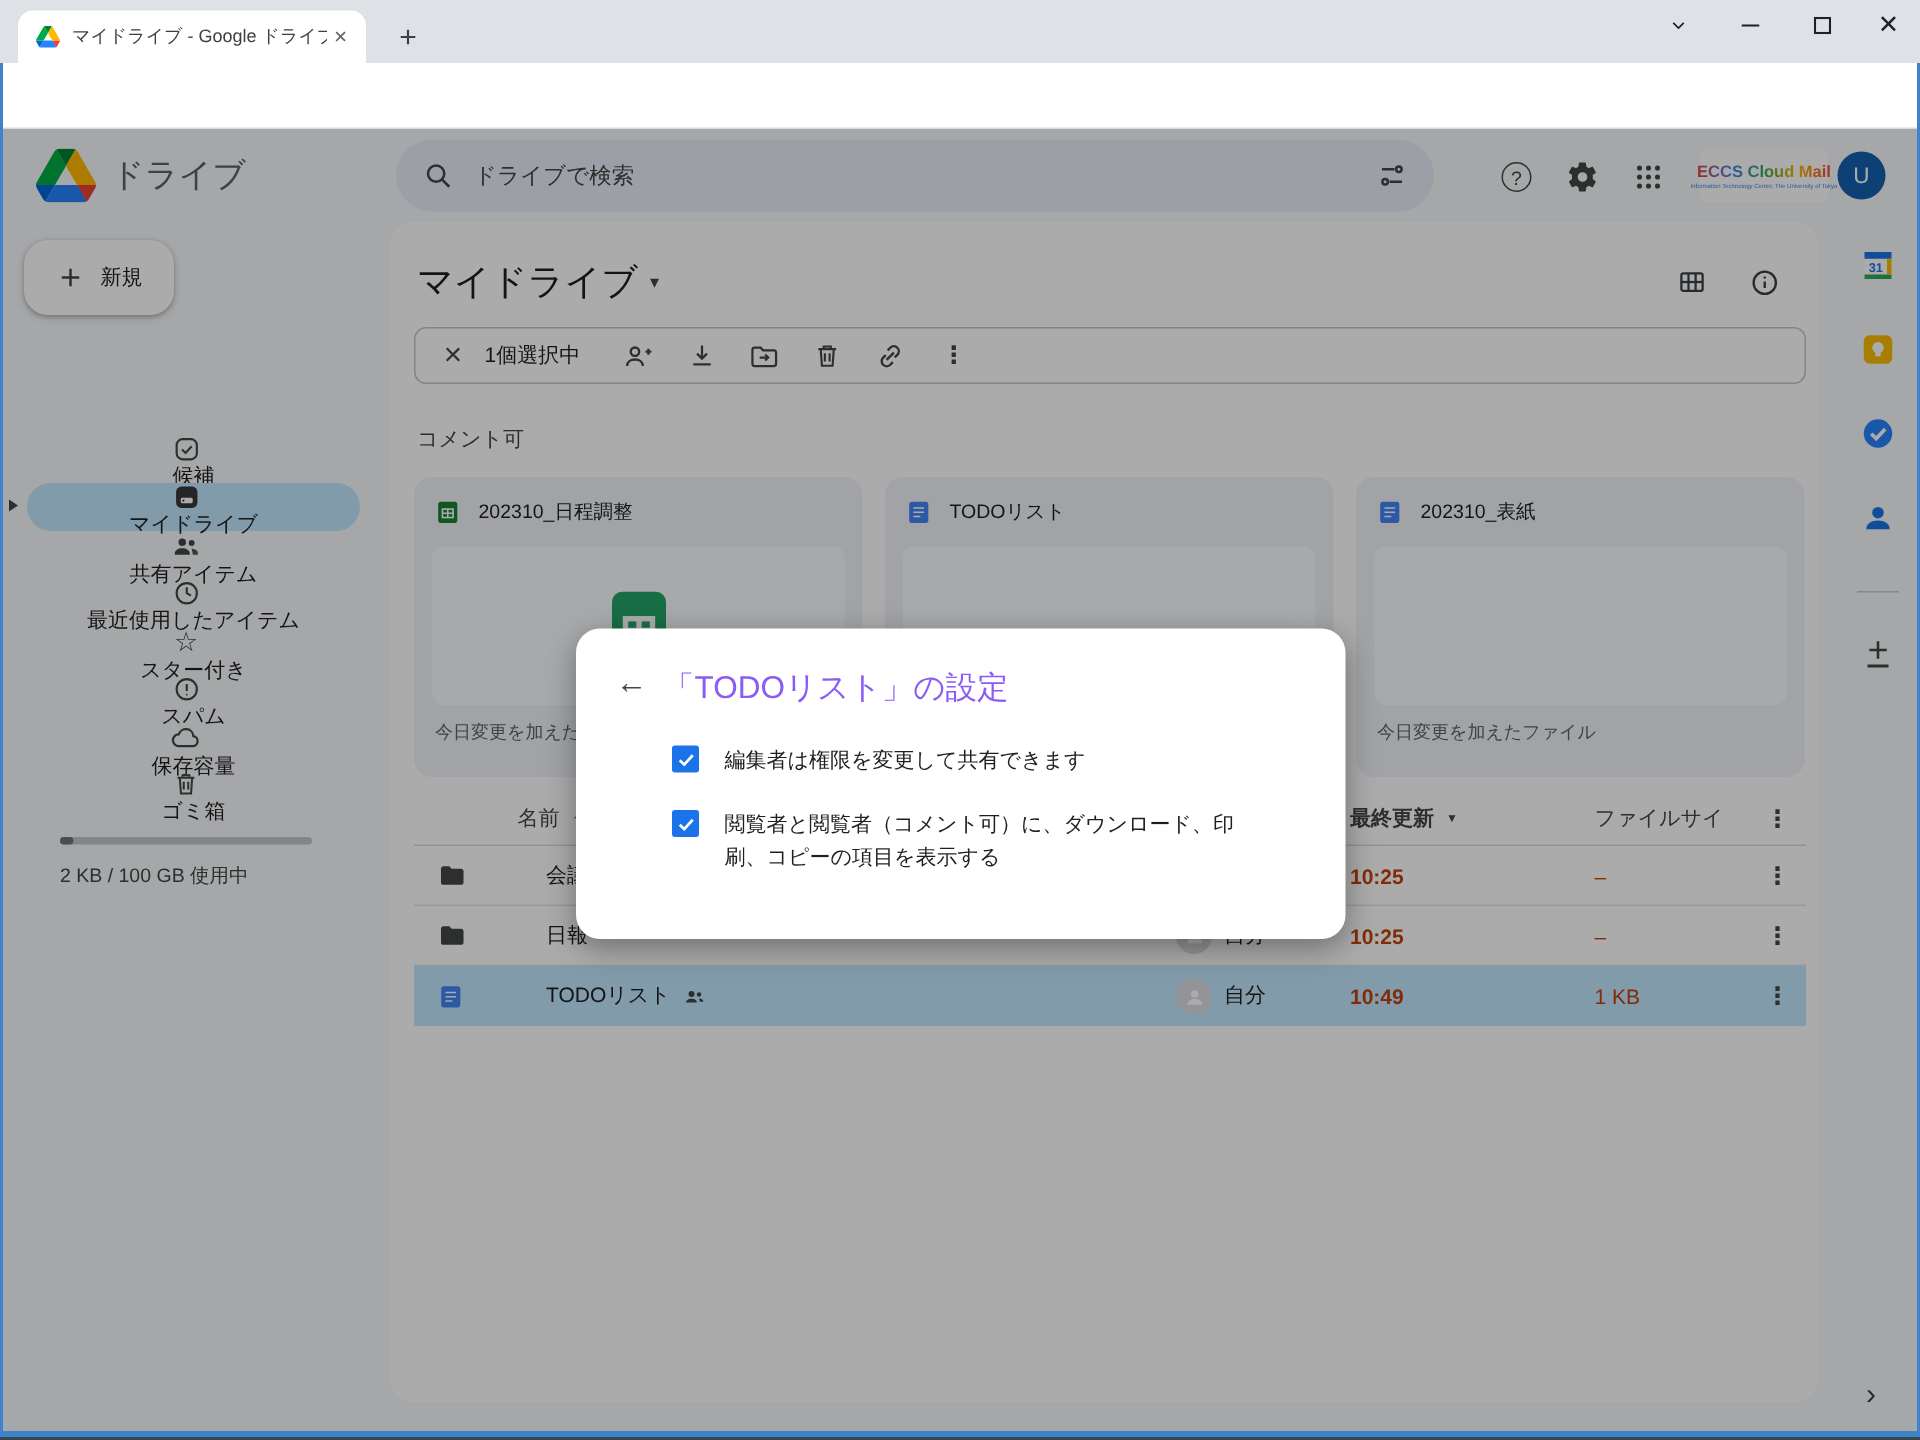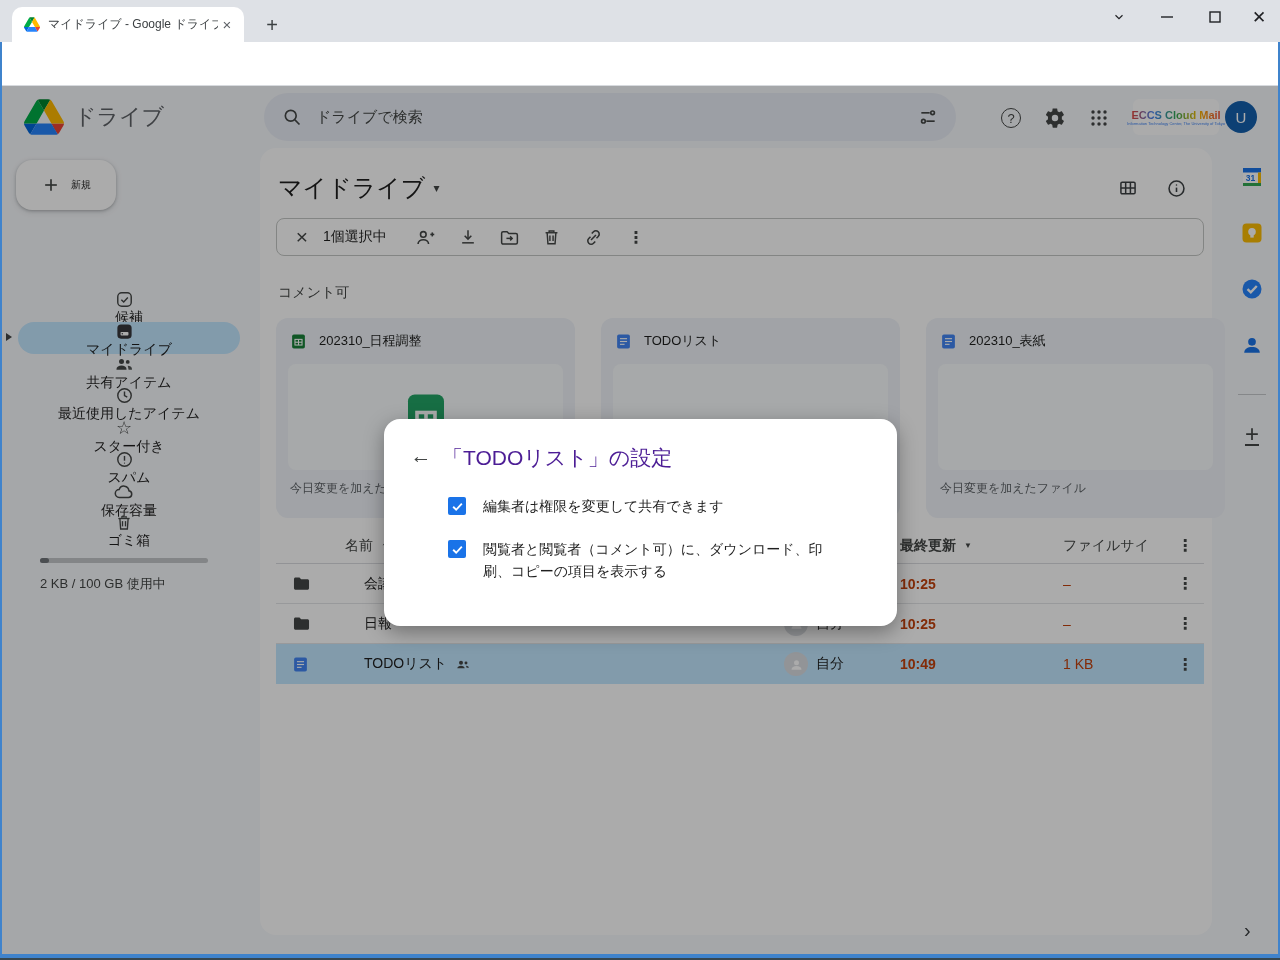--- a/index.html
+++ b/index.html
@@ -29,42 +29,42 @@
   .search-ph { font-size:15px; color:#444746; margin-left:14px; flex:1; }
   .hdr-ic { position:absolute; top:19px; width:26px; height:26px; display:flex; align-items:center; justify-content:center; color:#444746; }
   .help-glyph { width:20px; height:20px; border:1.8px solid #444746; border-radius:50%; font-size:13px; display:flex; align-items:center; justify-content:center; }
   .eccs { position:absolute; left:1133px; top:13px; width:86px; height:36px; background:#fff; border-radius:6px; display:flex; flex-direction:column; align-items:center; justify-content:center; }
   .eccs-t { font-size:11px; font-weight:bold; background:linear-gradient(90deg,#ea4335,#4285f4,#34a853,#fbbc04,#ea4335); -webkit-background-clip:text; background-clip:text; color:transparent; white-space:nowrap; }
   .eccs-s { font-size:4px; color:#4285f4; white-space:nowrap; }
   .d-avatar { position:absolute; left:1225px; top:15px; width:32px; height:32px; border-radius:50%; background:#1460ae; color:#fff; font-size:15px; display:flex; align-items:center; justify-content:center; }
 
   
   .sidebar { position:absolute; left:0; top:62px; width:260px; bottom:0; }
-  .new-btn { position:absolute; left:16px; top:12px; width:100px; height:50px; background:#fff; border-radius:16px; box-shadow:0 1px 3px rgba(60,64,67,.3),0 2px 6px rgba(60,64,67,.15); display:flex; align-items:center; justify-content:center; gap:10px; font-size:10px; font-weight:500; color:#1f1f1f; }
+  .new-btn { position:absolute; left:16px; top:12px; width:100px; height:50px; background:#fff; border-radius:16px; box-shadow:0 1px 3px rgba(60,64,67,.3),0 2px 6px rgba(60,64,67,.15); display:flex; align-items:center; justify-content:center; gap:10px; font-size:14px; font-weight:500; color:#1f1f1f; }
   .nav { position:absolute; left:0; top:142px; width:260px; }
   .nav-item { position:relative; height:32px; margin:0 20px 0 18px; border-radius:16px; display:flex; align-items:center; font-size:14px; color:#1f1f1f;flex-direction:column; }
   .nav-item.selected { background:#c2e7ff; }
   .nav-ic { width:20px; height:20px; margin:0 18px 0 8px; display:flex; align-items:center; justify-content:center; color:#444746; }
   .nav-caret { position:absolute; left:-12px; top:11px; width:0; height:0; border-left:6px solid #444746; border-top:4.5px solid transparent; border-bottom:4.5px solid transparent; }
   .store-bar { position:absolute; left:40px; top:410px; width:168px; height:5px; border-radius:3px; background:#c4c7c9; }
   .store-fill { width:9px; height:5px; border-radius:3px; background:#70757a; }
   .store-txt { position:absolute; left:40px; top:427px; font-size:13px; color:#444746; }
 
   
   .panel { position:absolute; left:260px; top:62px; width:952px; height:787px; background:#fff; border-radius:16px; }
   .p-title { position:absolute; left:18px; top:24px; font-size:24px; color:#1f1f1f; display:flex; align-items:center; gap:8px; }
   .caret { font-size:12px; color:#444746; }
   .view-ic { position:absolute; top:28px; width:24px; height:24px; display:flex; align-items:center; justify-content:center; color:#3c4043; }
   .sel-toolbar { position:absolute; left:16px; top:70px; width:928px; height:38px; border:1px solid #c4c7c5; border-radius:8px; display:flex; align-items:center; padding-left:10px; }
   .sel-x { width:30px; height:30px; display:flex; align-items:center; justify-content:center; font-size:19px; color:#444746; }
   .sel-count { font-size:14px; color:#1f1f1f; margin:0 18px 0 6px; }
   .sel-ic { width:42px; height:30px; display:flex; align-items:center; justify-content:center; color:#444746; }
   .kebab { font-size:16px; font-weight:bold; color:#444746; letter-spacing:0; }
   .sug-label { position:absolute; left:18px; top:136px; font-size:14px; color:#444746; }
-  .cards { position:absolute; left:16px; top:170px; display:flex; gap:26px; }
+  .cards { position:absolute; left:16px; top:170px; display:flex; gap:15px; }
   .card { width:299px; height:200px; background:#f0f4f9; border-radius:12px; }
   .card-h { height:46px; display:flex; align-items:center; gap:12px; padding:0 14px; font-size:13px; font-weight:500; color:#1f1f1f; }
   .thumb { margin:0 12px; height:106px; background:#fafcfe; border-radius:8px; display:flex; align-items:center; justify-content:center; }
   .card-f { margin:10px 14px 0; font-size:12px; color:#5f6368; }
 
   
   .table { position:absolute; left:16px; top:380px; width:928px; }
   .thead { position:relative; height:36px; border-bottom:1px solid #dadce0; font-size:14px; font-weight:500; color:#444746; }
   .trow { position:relative; height:40px; border-bottom:1px solid #e3e5e8; font-size:14px; color:#1f1f1f; }
   .trow.selected { background:#c2e7ff; border-bottom:none; }
@@ -76,21 +76,21 @@
 
   
   .strip-ic { position:absolute; left:1239px; width:26px; height:26px; display:flex; align-items:center; justify-content:center;text-decoration:underline; }
   .strip-div { position:absolute; left:1238px; top:308px; width:28px; height:1px; background:#c6c9cc; }
   .side-chevron { position:absolute; left:1244px; top:833px; font-size:20px; color:#3c4043; }
 
   
   .overlay { position:absolute; inset:0; background:rgba(0,0,0,.33); z-index:5; }
   .modal { position:absolute; left:384px; top:333px; width:513px; height:207px; background:#fff; border-radius:16px; box-shadow:0 6px 20px rgba(0,0,0,.35); z-index:10; }
   .m-back { position:absolute; left:22px; top:22px; width:30px; height:30px; display:flex; align-items:center; justify-content:center; font-size:21px; color:#444746; }
-  .m-title { position:absolute; left:58px; top:25px; font-size:21px; color:#4c1d95; }
+  .m-title { position:absolute; left:58px; top:25px; font-size:21px; color:#8b5cf6; }
   .m-opts { position:absolute; left:64px; top:76px; width:400px; }
   .opt { display:flex; gap:17px; margin-bottom:21px; align-items:flex-start; }
   .gcheck { width:18px; height:18px; border-radius:2px; background:#1a73e8; flex:none; display:flex; align-items:center; justify-content:center; margin-top:2px; }
   .gcheck svg { display:block; }
   .opt-label { font-size:14px; line-height:22px; color:#1f1f1f; max-width:360px; }
 
   
   .edge { position:absolute; background:#3f83cc; z-index:40; }
   .edge-l { left:0; top:42px; width:2px; height:918px; }
   .edge-r { right:0; top:42px; width:2px; height:918px; }

